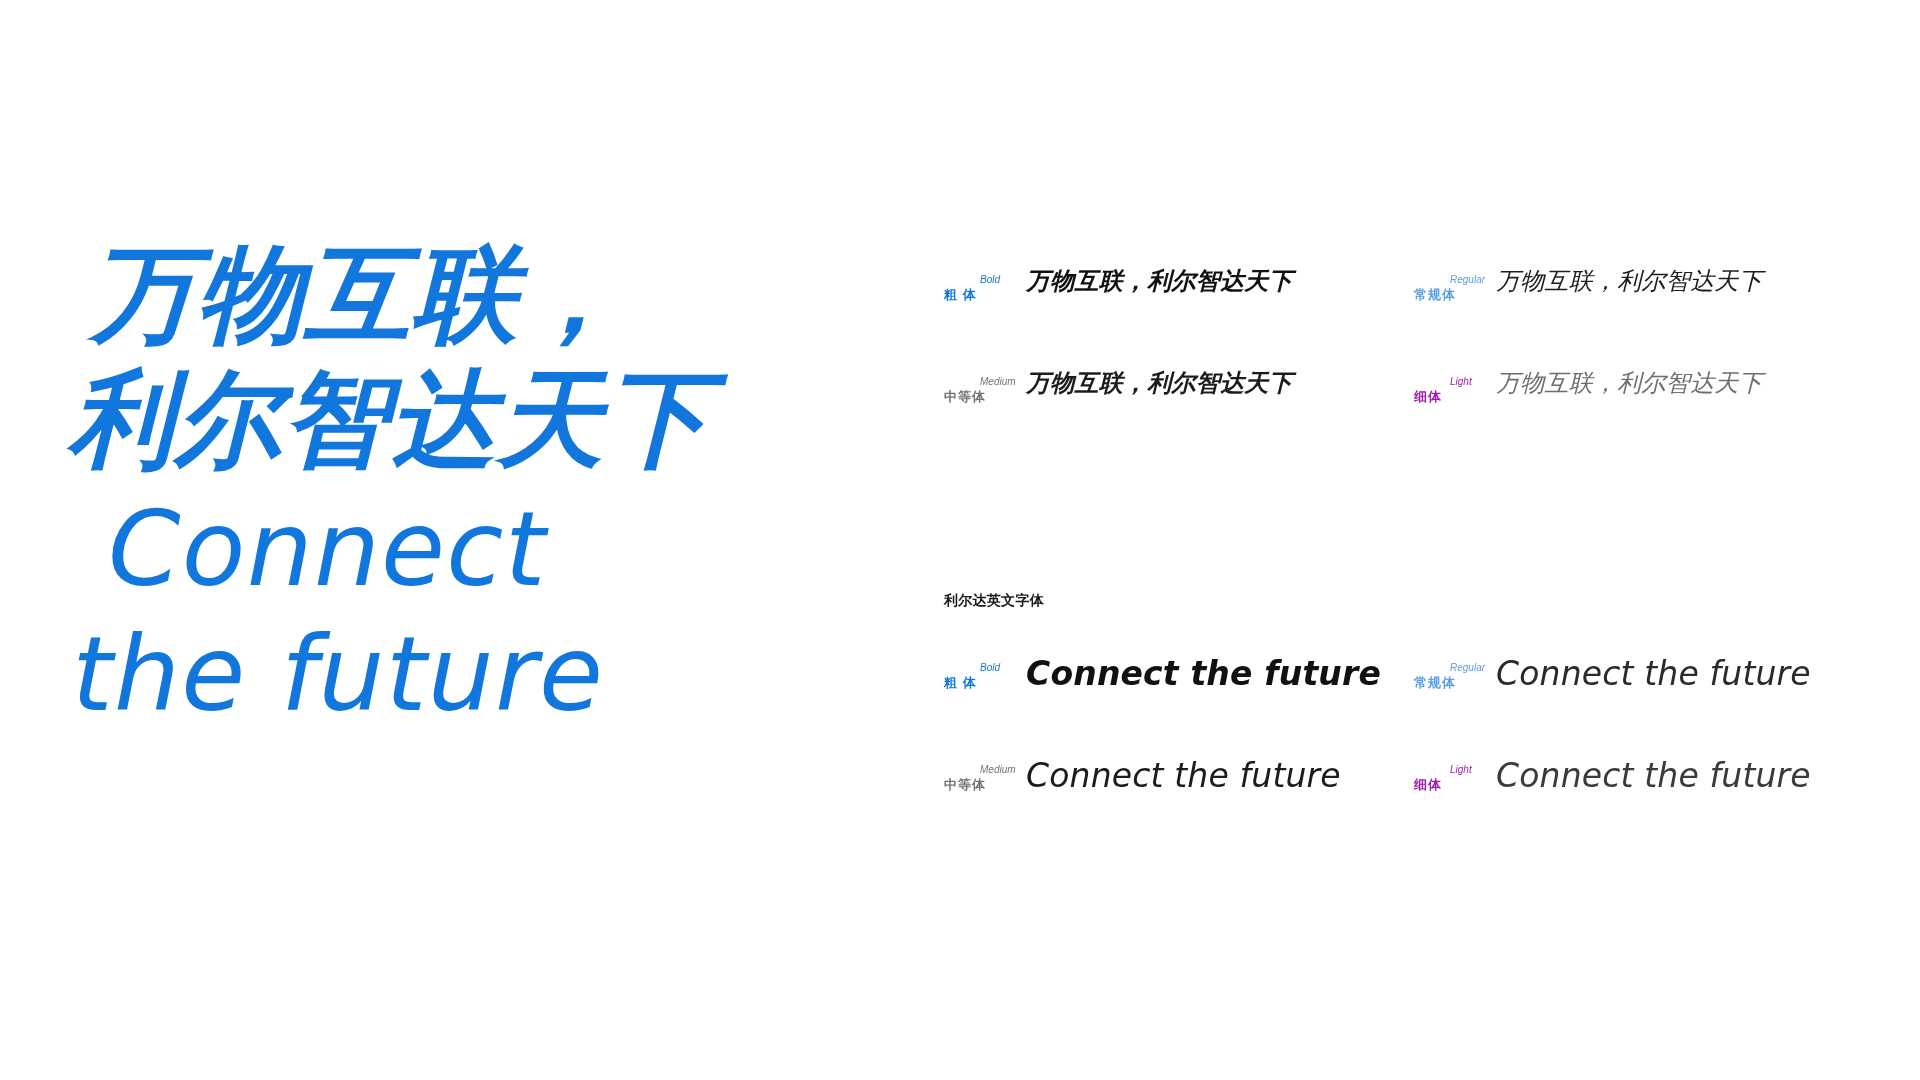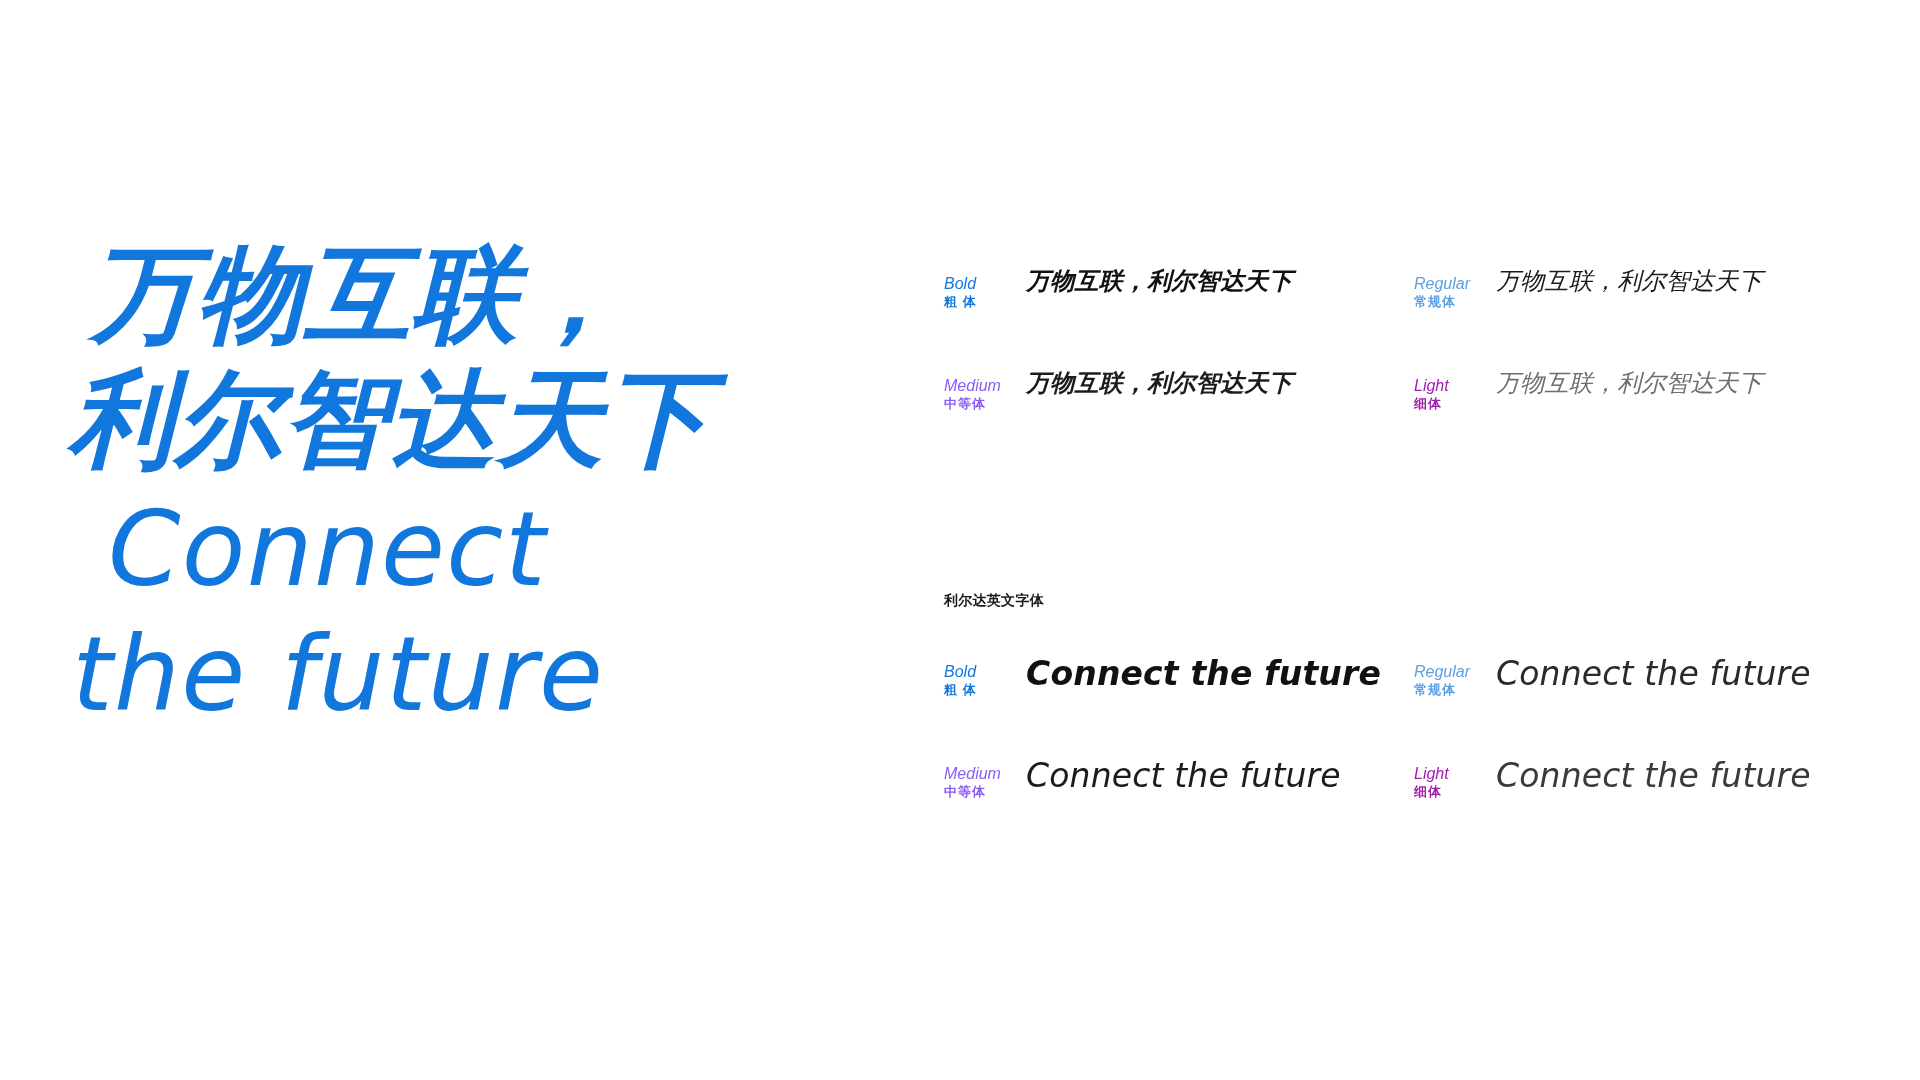--- a/index.html
+++ b/index.html
@@ -90,34 +90,35 @@
 
   .weight-label {
     width: 62px;
     flex: 0 0 62px;
     padding-top: 8px;
     font-family: "Liberation Sans", "DejaVu Sans", sans-serif;
     line-height: 1.28;
   }
   .weight-label .lbl-en {
     display: block;
-    font-size: 16px;
+    font-size: 10px;
     font-style: italic;
     font-weight: 500;
+    margin-left: 36px;
   }
   .weight-label .lbl-cn {
     display: block;
     font-size: 13px;
     font-weight: 700;
     letter-spacing: 0.08em;
   }
 
   
   .w-bold    .lbl-en, .w-bold    .lbl-cn { color: #1277DC; }
-  .w-medium  .lbl-en, .w-medium  .lbl-cn { color: #8b5cf6; }
+  .w-medium  .lbl-en, .w-medium  .lbl-cn { color: #737373; }
   .w-regular .lbl-en, .w-regular .lbl-cn { color: #5B9FE4; }
   .w-light   .lbl-en, .w-light   .lbl-cn { color: #a21caf; }
 
   .weight-sample {
     font-family: "Liberation Sans", "DejaVu Sans", sans-serif;
     font-style: italic;
     color: #111111;
     white-space: nowrap;
   }
 

